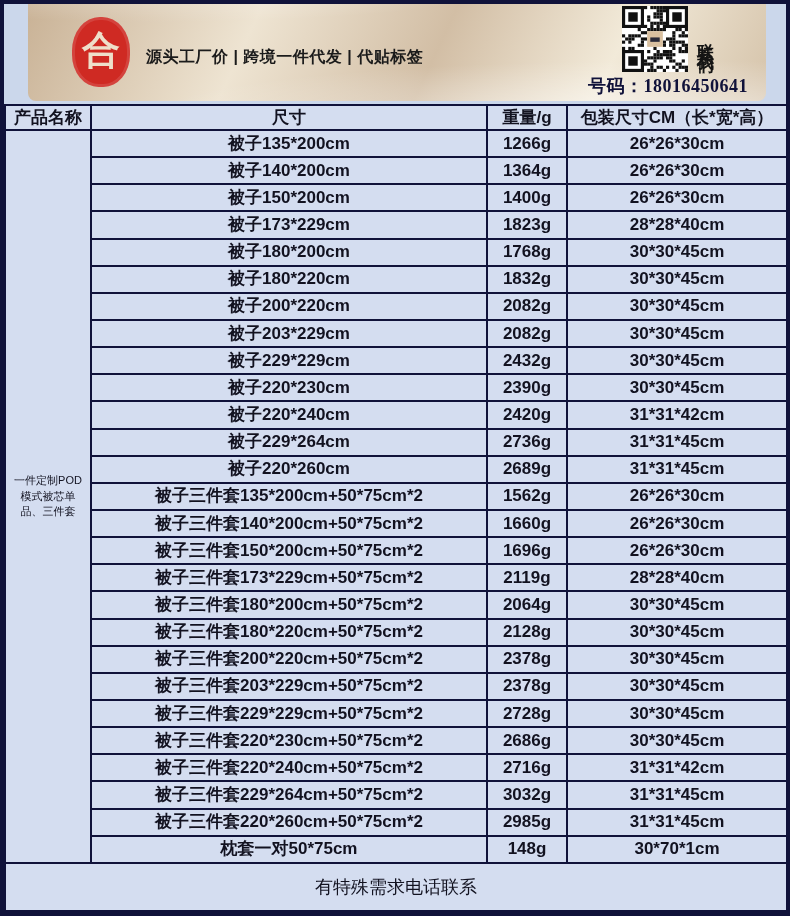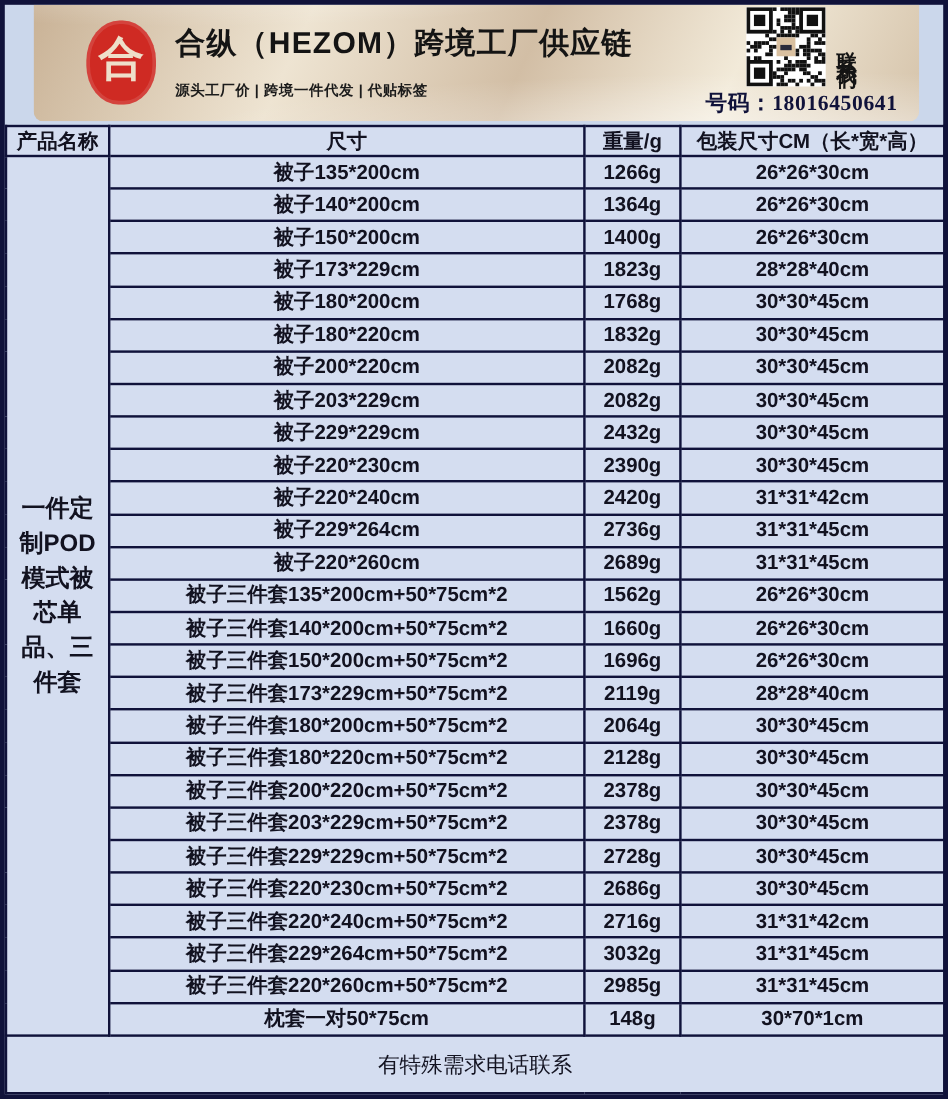--- a/index.html
+++ b/index.html
@@ -34,21 +34,21 @@
     background:#cf2a23;
     border-radius:48% 48% 46% 46%;
     display:flex; align-items:center; justify-content:center;
     box-shadow:inset 0 0 0 3px rgba(255,255,255,.12);
   }
   .logo span { color:#eedfca; font-size:38px; font-weight:bold; line-height:1; transform:translateY(-2px); }
   .title-block { display:flex; flex-direction:column; gap:3px; }
   .company-title {
     font-size:25px; font-weight:900; color:#141414; letter-spacing:1px;
   }
-  .tagline { font-size:12px; font-weight:bold; color:#1b1b1b; letter-spacing:.5px;margin-top:12px; }
+  .tagline { font-size:16px; font-weight:bold; color:#1b1b1b; letter-spacing:.5px;margin-top:12px; }
   .banner-right { display:flex; flex-direction:column; align-items:center; gap:2px; padding-right:4px;font-family:Liberation Serif, serif; }
   .qr-row { display:flex; align-items:center; gap:9px; }
   .qr { width:66px; height:66px; background:#fff; }
   .contact-vertical {
     writing-mode:vertical-rl; text-orientation:upright;
     font-size:17px; font-weight:bold; color:#141414; letter-spacing:5px; line-height:1;
   }
   .phone { font-size:18px; font-weight:bold; color:#10123a; letter-spacing:.5px; white-space:nowrap; }
   
   .spec-table {
@@ -66,39 +66,38 @@
     overflow:hidden; white-space:nowrap;
   }
   .spec-table th { font-size:17px; font-weight:bold; height:24px; }
   .spec-table td { font-size:17px; font-weight:600; height:24.7px; line-height:1.05; }
   .col-product { width:86px; }
   .col-size    { width:396px; }
   .col-weight  { width:80px; }
   .col-pack    { width:220px; }
   td.category-cell {
     white-space:normal;
-    font-size:20px; font-weight:700;
+    font-size:11px; font-weight:400;
     line-height:1.45;
     padding:0 4px;
   }
   td.footer-cell { height:48px; font-size:18px; font-weight:400; }
 </style>
 </head>
 <body>
 
 <div class="page">
   <div class="inner">
 
     <div class="banner">
       <div class="banner-left">
         <div class="logo">
           <span>合</span>
         </div>
         <div class="title-block">
-          <div class="company-title">合纵（HEZOM）跨境工厂供应链</div>
           <div class="tagline">源头工厂价 | 跨境一件代发 | 代贴标签</div>
         </div>
       </div>
       <div class="banner-right">
         <div class="qr-row">
           <svg class="qr" id="qr-svg" viewBox="0 0 21 21">
               <rect x="0" y="0" width="21" height="21" fill="#ffffff"></rect>
               <rect x="7" y="0" width="1" height="1" fill="#111111"></rect>
               <rect x="9" y="0" width="1" height="1" fill="#111111"></rect>
               <rect x="10" y="0" width="1" height="1" fill="#111111"></rect>

